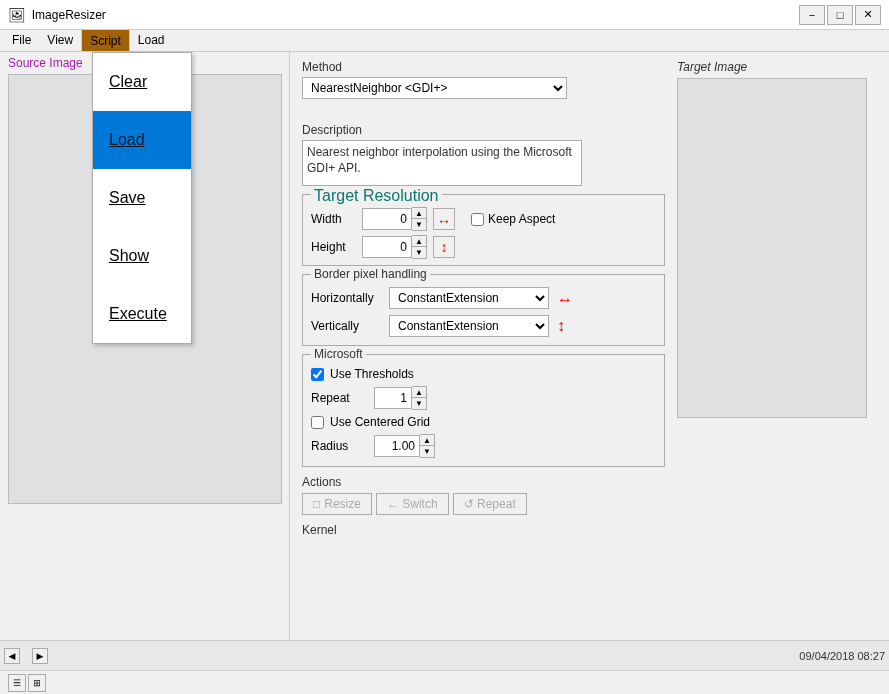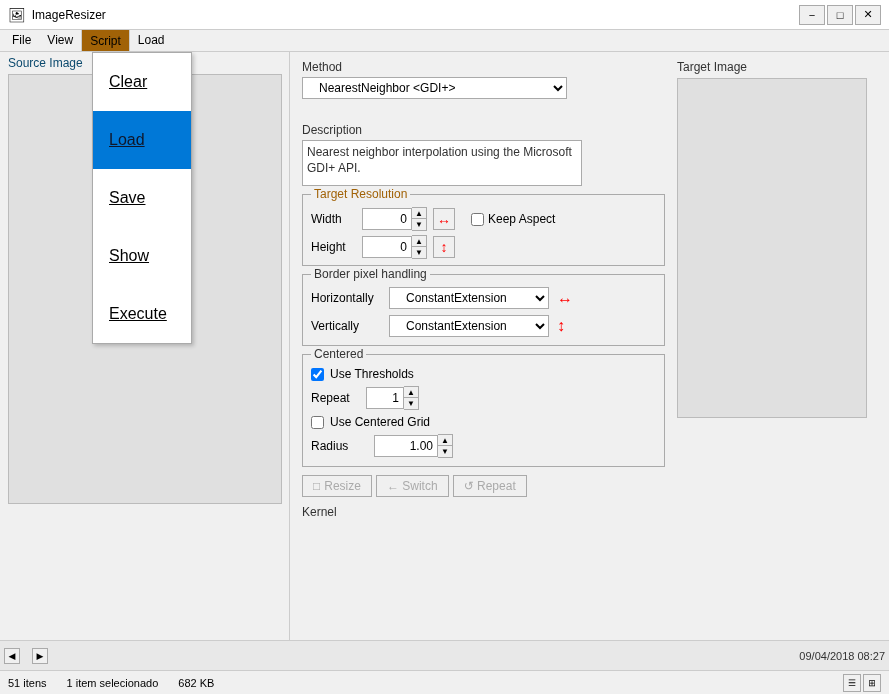--- a/index.html
+++ b/index.html
@@ -86,21 +86,21 @@
     .dropdown-item {
       padding: 20px 16px;
       cursor: pointer;
       font-size: 16px;
       text-decoration: underline;
     }
     .dropdown-item.selected { background: #0078d7; color: #0f172a; }
     select {
       font-size: 12px;
       height: 22px;
-      padding: 0 12px;
+      padding: 0 4px;
       border: 1px solid #aaa;
       background: white;
     }
     .method-select {
       width: 265px;
     }
     .number-input {
       display: flex;
       align-items: center;
     }
@@ -246,21 +246,21 @@
     <div class="dropdown-item selected">Load</div>
     <div class="dropdown-item">Save</div>
     <div class="dropdown-item">Show</div>
     <div class="dropdown-item">Execute</div>
   </div>
 </div>
 
 <div style="display: flex; height: calc(694px - 30px - 22px - 30px - 24px); background: #f0f0f0; overflow: hidden;">
 
   <div style="width: 290px; border-right: 1px solid #ccc; padding: 4px 8px; background: #f0f0f0;">
-    <div style="font-size:12px; color:#0c4a6e; margin-bottom:4px;">Source Image</div>
+    <div style="font-size:12px; color:#a21caf; margin-bottom:4px;">Source Image</div>
     <div style="width:274px; height:430px; background:#e0e0e0; border: 1px solid #bbb;"></div>
   </div>
 
   <div style="flex:1; padding: 8px 12px; overflow-y: auto;">
 
     <div style="display: flex; gap: 12px;">
 
       <div style="flex: 1;">
 
         <div style="margin-bottom: 24px;">
@@ -273,21 +273,21 @@
             </select>
           </div>
         </div>
 
         <div style="margin-bottom: 8px;">
           <div style="font-size:12px; color:#333; margin-bottom:3px;">Description</div>
           <div style="width:280px; height:46px; background:white; border:1px solid #aaa; padding:4px; font-size:12px; color:#333; line-height:1.3;">Nearest neighbor interpolation using the Microsoft GDI+ API.</div>
         </div>
 
         <div style="border:1px solid #aaa; padding: 8px 8px 6px 8px; margin-bottom:8px; position:relative;">
-          <div style="position:absolute; top:-8px; left:8px; background:#f0f0f0; padding:0 3px; font-size:12px; color:#a16207;">Target Resolution</div>
+          <div style="position:absolute; top:-8px; left:8px; background:#f0f0f0; padding:0 3px; font-size:16px; color:#0f766e;">Target Resolution</div>
 
           <div style="display:flex; align-items:center; margin-bottom:4px; margin-top:4px; gap:6px;">
             <span style="font-size:12px; min-width:45px;">Width</span>
             <div class="number-input">
               <input type="text" value="0" style="width: 50px; height: 22px; border: 1px solid rgb(170, 170, 170); padding: 0px 4px; font-size: 12px; text-align: right;">
               <div class="spin-btns">
                 <button class="spin-btn">▲</button>
                 <button class="spin-btn">▼</button>
               </div>
             </div>
@@ -329,77 +329,78 @@
             <select style="width:160px; height:22px; font-size:12px; border:1px solid #aaa;">
               <option>ConstantExtension</option>
               <option>Mirror</option>
               <option>Periodic</option>
             </select>
             <span style="color:red; font-size:16px;">↕</span>
           </div>
         </div>
 
         <div style="border:1px solid #aaa; padding: 8px; margin-bottom:8px; position:relative;">
-          <div style="position:absolute; top:-8px; left:8px; background:#f0f0f0; padding:0 3px; font-size:12px; color:#333;">Centered</div>
+          <div style="position:absolute; top:-8px; left:8px; background:#f0f0f0; padding:0 3px; font-size:12px; color:#333;">Microsoft</div>
 
           <div style="display:flex; align-items:center; gap:6px; margin-bottom:5px; margin-top:4px;">
             <input type="checkbox" checked="" style="">
             <span style="font-size:12px;">Use Thresholds</span>
           </div>
 
-          <div style="display:flex; align-items:center; margin-bottom:5px;">
+          <div style="display:flex; align-items:center; gap:8px; margin-bottom:5px;">
             <span style="font-size:12px; min-width:55px;">Repeat</span>
             <div class="number-input">
               <input type="text" value="1" style="width: 38px; height: 22px; border: 1px solid rgb(170, 170, 170); padding: 0px 4px; font-size: 12px; text-align: right;">
               <div class="spin-btns">
                 <button class="spin-btn">▲</button>
                 <button class="spin-btn">▼</button>
               </div>
             </div>
           </div>
 
           <div style="display:flex; align-items:center; gap:6px; margin-bottom:5px;">
             <input type="checkbox" style="">
             <span style="font-size:12px;">Use Centered Grid</span>
           </div>
 
           <div style="display:flex; align-items:center; gap:8px;">
             <span style="font-size:12px; min-width:55px;">Radius</span>
             <div class="number-input">
-              <input type="text" value="1.00" style="width: 64px; height: 22px; border: 1px solid rgb(170, 170, 170); padding: 0px 4px; font-size: 12px; ">
+              <input type="text" value="1.00" style="width: 46px; height: 22px; border: 1px solid rgb(170, 170, 170); padding: 0px 4px; font-size: 12px; ">
               <div class="spin-btns">
                 <button class="spin-btn">▲</button>
                 <button class="spin-btn">▼</button>
               </div>
             </div>
           </div>
         </div>
 
         <div style="margin-bottom:8px;">
+          <div style="font-size:12px; color:#333; margin-bottom:4px;">Actions</div>
           <div style="display:flex; gap:4px;">
             <button class="action-btn" disabled="">
               <span>□</span>
               <span>Resize</span>
             </button>
             <button class="action-btn" disabled="">
               <span>← Switch</span>
             </button>
             <button class="action-btn" disabled="">
               <span>↺ Repeat</span>
             </button>
           </div>
         </div>
 
         <div style="margin-bottom:8px;">
           <div style="font-size:12px; color:#333; margin-bottom:3px;">Kernel</div>
         </div>
 
       </div>
 
-      <div style="width: 200px;">
+      <div style="width: 200px; font-style: italic;">
         <div style="font-size:12px; color:#333; margin-bottom:4px;">Target Image</div>
         <div style="width:190px; height:340px; background:#e0e0e0; border: 1px solid #bbb;"></div>
       </div>
 
     </div>
   </div>
 </div>
 
 <div class="taskbar">
   <div style="display:flex; align-items:center; gap:4px;">
@@ -407,22 +408,17 @@
       <div class="scroll-arrow">◀</div>
     </div>
     <div style="display:flex; align-items:center; gap:2px; margin-left:4px;">
       <div class="scroll-arrow">▶</div>
     </div>
   </div>
   <div style="font-size:11px; color:#333;">09/04/2018 08:27</div>
 </div>
 
 <div class="status-bar">
-  <div class="status-left">
-    <span>51 itens</span>
-    <span>1 item selecionado</span>
-    <span>682 KB</span>
-  </div>
   <div style="display:flex; gap:2px;">
     <button style="width:18px; height:18px; font-size:9px; background:#f0f0f0; border:1px solid #aaa; cursor:pointer;">☰</button>
     <button style="width:18px; height:18px; font-size:9px; background:#f0f0f0; border:1px solid #aaa; cursor:pointer;">⊞</button>
   </div>
 </div>
 
 </body></html>

